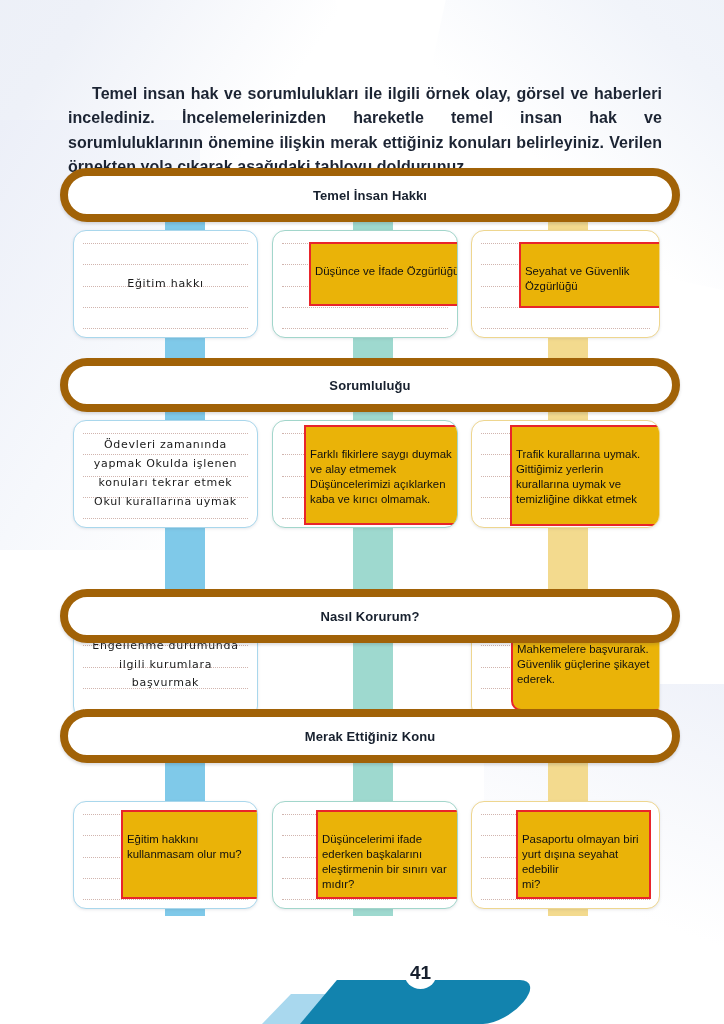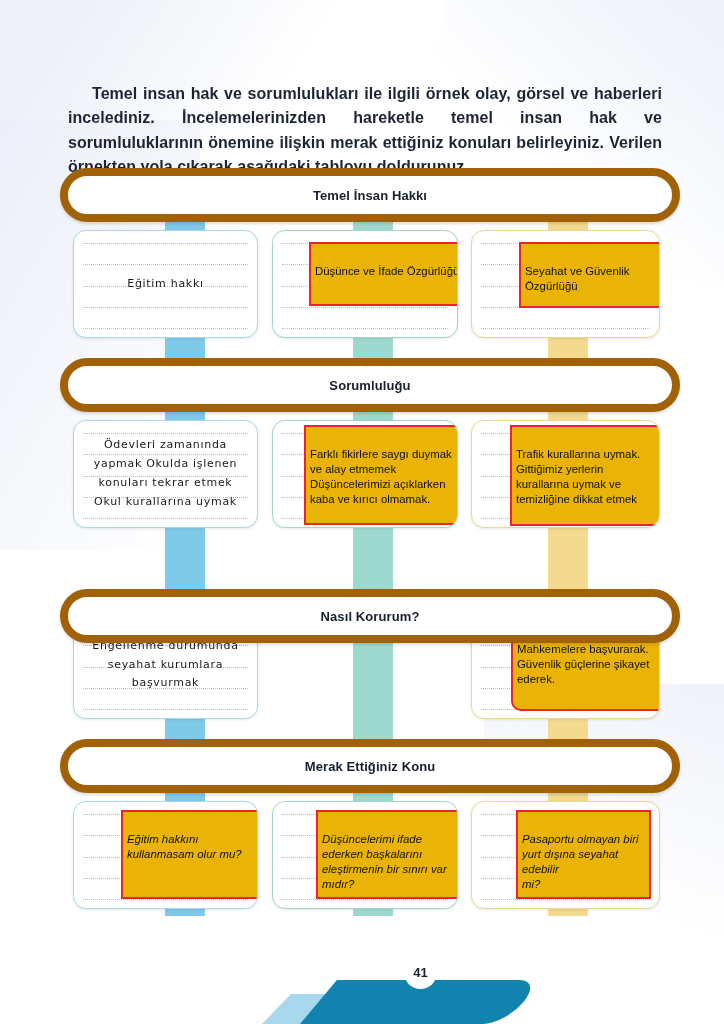--- a/index.html
+++ b/index.html
@@ -205,21 +205,21 @@
   }
   .pagenum {
     position: absolute;
     left: 404px; bottom: 35px;
     width: 33px; height: 33px;
     border-radius: 50%;
     background: #ffffff;
     display: flex;
     align-items: center;
     justify-content: center;
-    font-size: 13px;
+    font-size: 19px;
     font-weight: bold;
     color: #17202e;
     z-index: 5;
   }
 </style>
 </head>
 <body>
 
 <div class="page">
 
@@ -330,43 +330,43 @@
     </div>
     <div class="cardrow" style="top:443px;">
       <div class="card col0">
         <div class="rules">
             <i class="rule"></i>
             <i class="rule"></i>
             <i class="rule"></i>
             <i class="rule"></i>
             <i class="rule"></i>
           </div>
-        <div class="hand">Engellenme durumunda seyahat
+        <div class="hand">Engellenme durumunda ilgili
 kurumlara başvurmak</div>
       </div>
       <div class="card col2">
         <div class="rules">
             <i class="rule"></i>
             <i class="rule"></i>
             <i class="rule"></i>
             <i class="rule"></i>
             <i class="rule"></i>
           </div>
         <div class="answer" style="left:9px;top:8px;width:163px;height:91px;border-radius:10px;">Mahkemelere başvurarak.
 Güvenlik güçlerine şikayet
 ederek.</div>
       </div>
     </div>
 
-    <div class="band" style="top:571px;">
+    <div class="band" style="top:541px;">
       <div class="pill">
         <span class="pill-label">Merak Ettiğiniz Konu</span>
       </div>
     </div>
-    <div class="cardrow" style="top:633px;font-style:italic;">
+    <div class="cardrow" style="top:633px;">
       <div class="card col0">
         <div class="rules">
             <i class="rule"></i>
             <i class="rule"></i>
             <i class="rule"></i>
             <i class="rule"></i>
             <i class="rule"></i>
           </div>
         <div class="answer" style="left:17px;top:8px;width:152px;height:89px;">Eğitim hakkını
 kullanmasam olur mu?</div>

